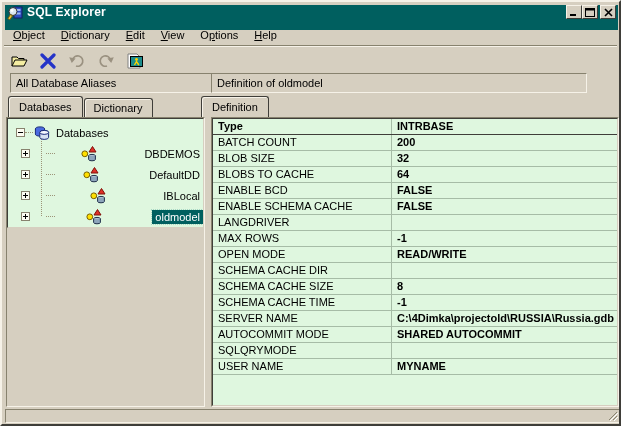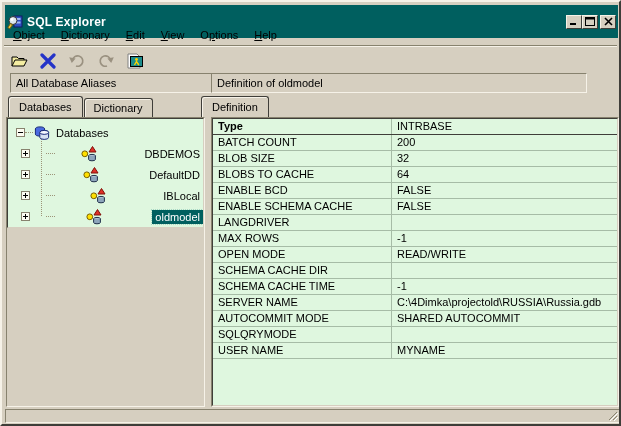--- a/index.html
+++ b/index.html
@@ -6,22 +6,22 @@
     --face:#D6CFC0; --shadow:#87826E; --dark:#3F3E39; --light:#F6F2E8;
     --title-bar:#005F5F; --panel-green:#DFF7DF; --grid-line:#A6BCA6;
     --sel-bg:#005F5F; --sel-fg:#FFFFFF; --conn:#9C9478;
   }
   *{box-sizing:border-box; margin:0; padding:0;}
   body{margin:0; background:#888; font-family:"Liberation Sans", sans-serif;}
   .window{position:relative; width:621px; height:426px; background:var(--face);
     border:2px solid; border-color:var(--light) var(--dark) var(--dark) var(--light);
     font-size:11px; color:#000; overflow:hidden;}
   
-  .titlebar{position:absolute; left:3px; top:3px; width:613px; height:33px;
-    background:var(--title-bar); display:flex; align-items:center; padding:0 2px;}
+  .titlebar{position:absolute; left:3px; top:3px; width:613px; height:25px;
+    background:var(--title-bar); display:flex; padding:0 2px;}
   .titlebar .app-ic{width:16px; height:16px; margin-right:4px; display:inline-flex;}
   .titlebar .ttl{color:#fff; font-weight:bold; font-size:12px; letter-spacing:.2px;}
   .cap-btns{margin-left:auto; display:flex; gap:0;}
   .cap-btn{width:16px; height:14px; background:var(--face); border:1px solid;
     border-color:var(--light) var(--dark) var(--dark) var(--light);
     display:inline-flex; align-items:center; justify-content:center; padding:0; cursor:default;}
   .cap-btn.close{margin-left:2px;}
   
   .menubar{position:absolute; left:3px; top:24px; height:18px; display:flex; align-items:center;}
   .menu-item{padding:2px 8px; white-space:nowrap;}
@@ -67,21 +67,21 @@
   .node-label.selected{background:var(--sel-bg); color:var(--sel-fg); outline:1px dotted #A7D8C4; outline-offset:0;}
   .conn{position:absolute; z-index:0;}
   .conn.v{border-left:1px dotted var(--conn); width:0;}
   .conn.h{border-top:1px dotted var(--conn); height:0;}
   
   .grid{position:absolute; inset:0; padding:0;}
   .grid-row{display:flex; height:16px; border-bottom:1px solid var(--grid-line);}
   .grid-row.hdr{border-bottom:1px solid #3F3E39;}
   .gc{line-height:15px; padding-left:5px; white-space:nowrap; overflow:hidden;}
   .gc.name{width:179px; border-right:1px solid var(--grid-line); flex:none;}
-  .gc.val{flex:1;}
+  .gc.val{flex:1;font-weight:bold;}
   .grid-row.hdr .gc.name{font-weight:bold;}
   
   .statusbar{position:absolute; left:3px; top:407px; width:615px; height:14px;
     border:1px solid; border-color:var(--shadow) var(--light) var(--light) var(--shadow); background:var(--face);}
   .grip{position:absolute; right:1px; bottom:1px; width:12px; height:12px; display:block;}
   .splitter{position:absolute; left:203px; top:115px; width:6px; height:290px;}
 </style>
 </head>
 <body>
 
@@ -298,20 +298,24 @@
         </div>
         <div class="grid-row">
           <div class="gc name">OPEN MODE</div>
           <div class="gc val">READ/WRITE</div>
         </div>
         <div class="grid-row">
           <div class="gc name">SCHEMA CACHE DIR</div>
           <div class="gc val"></div>
         </div>
         <div class="grid-row">
+          <div class="gc name">SCHEMA CACHE SIZE</div>
+          <div class="gc val">8</div>
+        </div>
+        <div class="grid-row">
           <div class="gc name">SCHEMA CACHE TIME</div>
           <div class="gc val">-1</div>
         </div>
         <div class="grid-row">
           <div class="gc name">SERVER NAME</div>
           <div class="gc val">C:\4Dimka\projectold\RUSSIA\Russia.gdb</div>
         </div>
         <div class="grid-row">
           <div class="gc name">AUTOCOMMIT MODE</div>
           <div class="gc val">SHARED AUTOCOMMIT</div>

